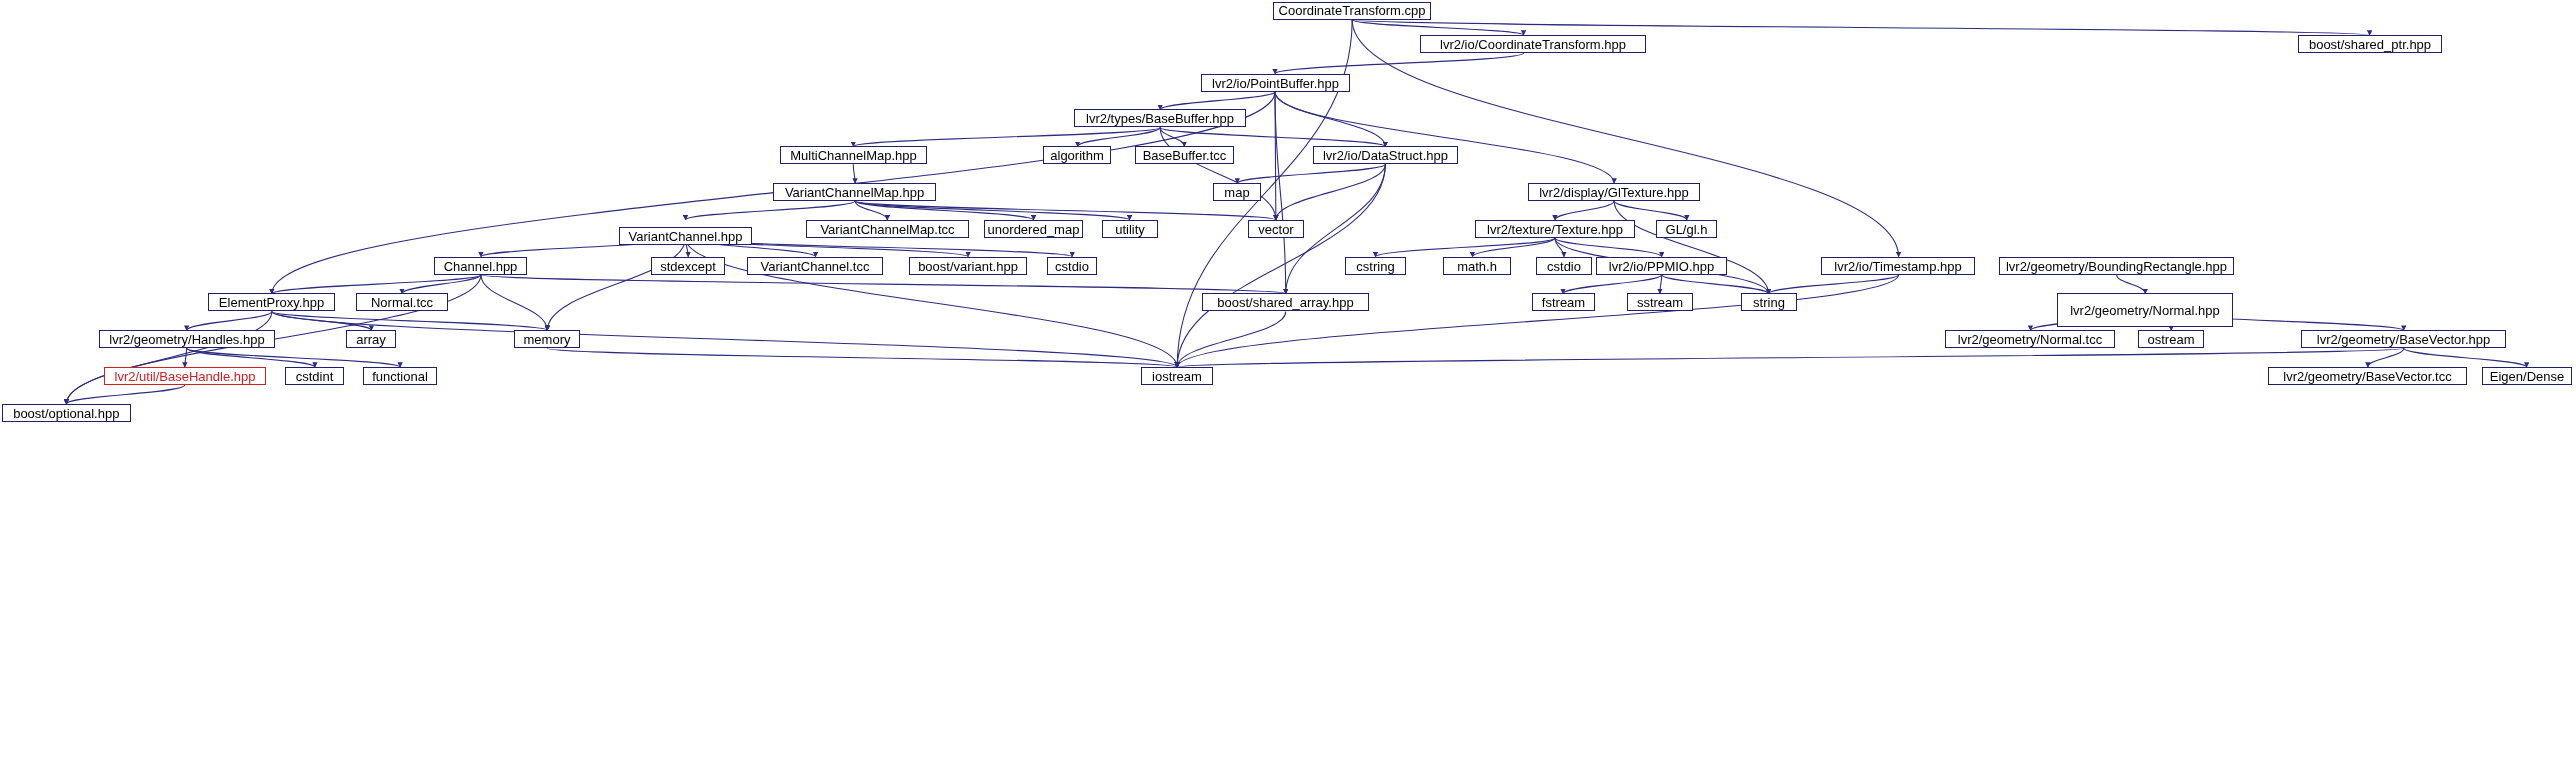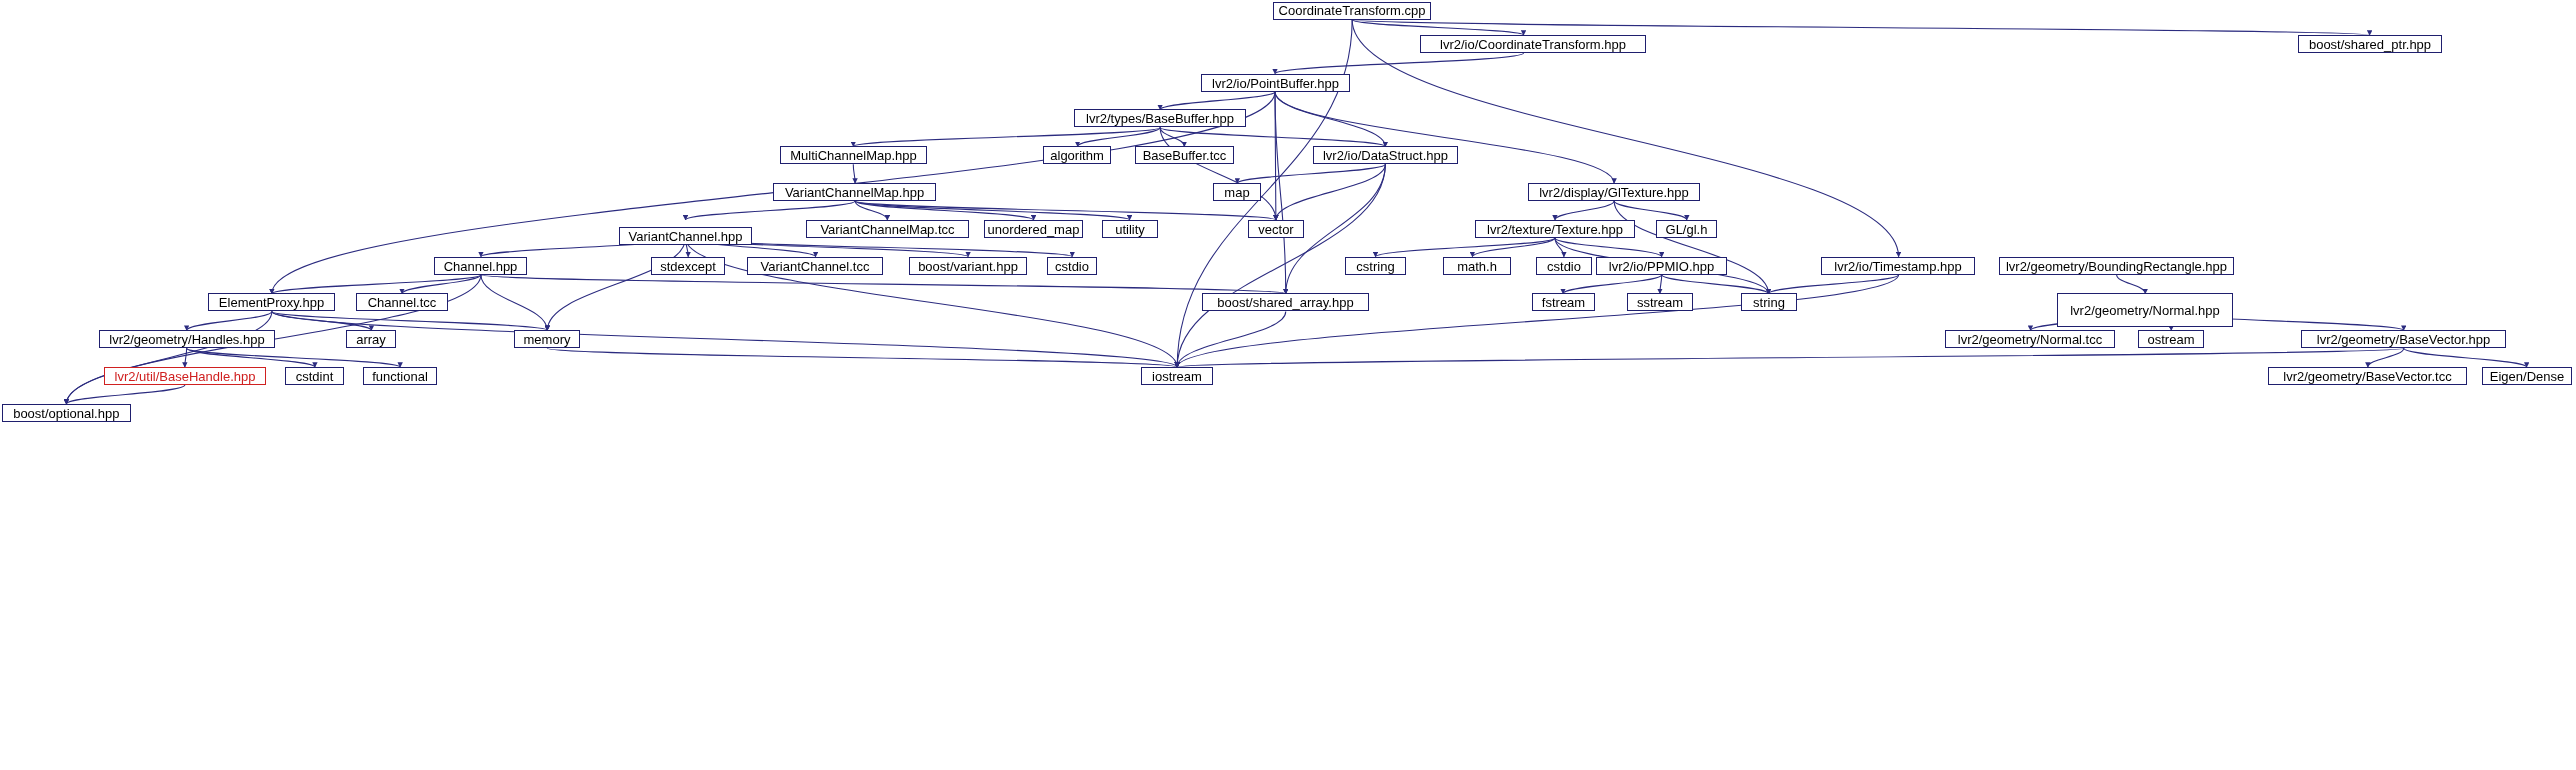--- a/index.html
+++ b/index.html
@@ -215,21 +215,21 @@
       <div class="node" style="left: 1821px; top: 257px; width: 154px; height: 18px;">
         <span>lvr2/io/Timestamp.hpp</span>
       </div>
       <div class="node" style="left: 1999px; top: 257px; width: 235px; height: 18px;">
         <span>lvr2/geometry/BoundingRectangle.hpp</span>
       </div>
       <div class="node" style="left: 208px; top: 293px; width: 127px; height: 18px;">
         <span>ElementProxy.hpp</span>
       </div>
       <div class="node" style="left: 356px; top: 293px; width: 92px; height: 18px;">
-        <span>Channel.tcc</span>
+        <span>Normal.tcc</span>
       </div>
       <div class="node" style="left: 1202px; top: 293px; width: 167px; height: 18px;">
         <span>boost/shared_array.hpp</span>
       </div>
       <div class="node" style="left: 1532px; top: 293px; width: 63px; height: 18px;">
         <span>fstream</span>
       </div>
       <div class="node" style="left: 1627px; top: 293px; width: 66px; height: 18px;">
         <span>sstream</span>
       </div>

